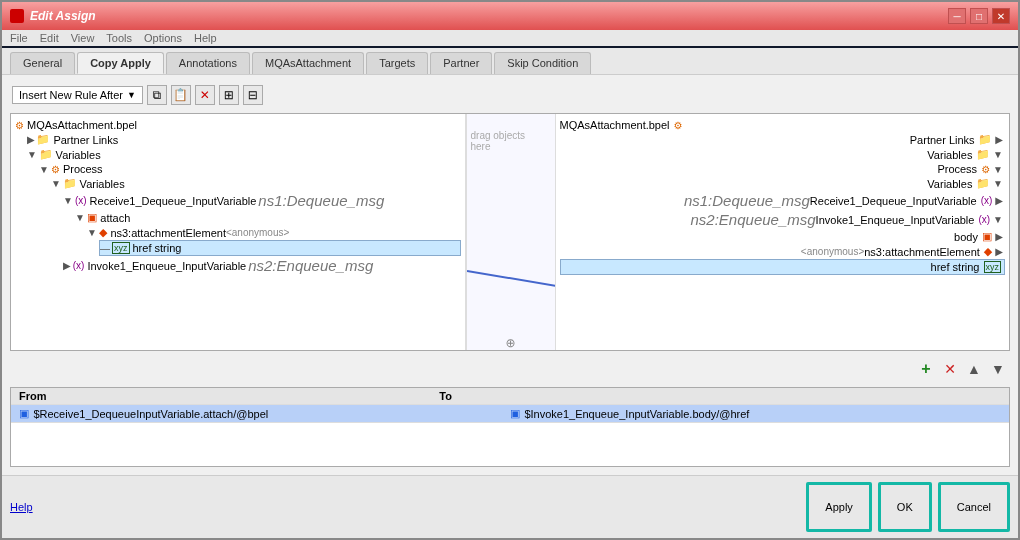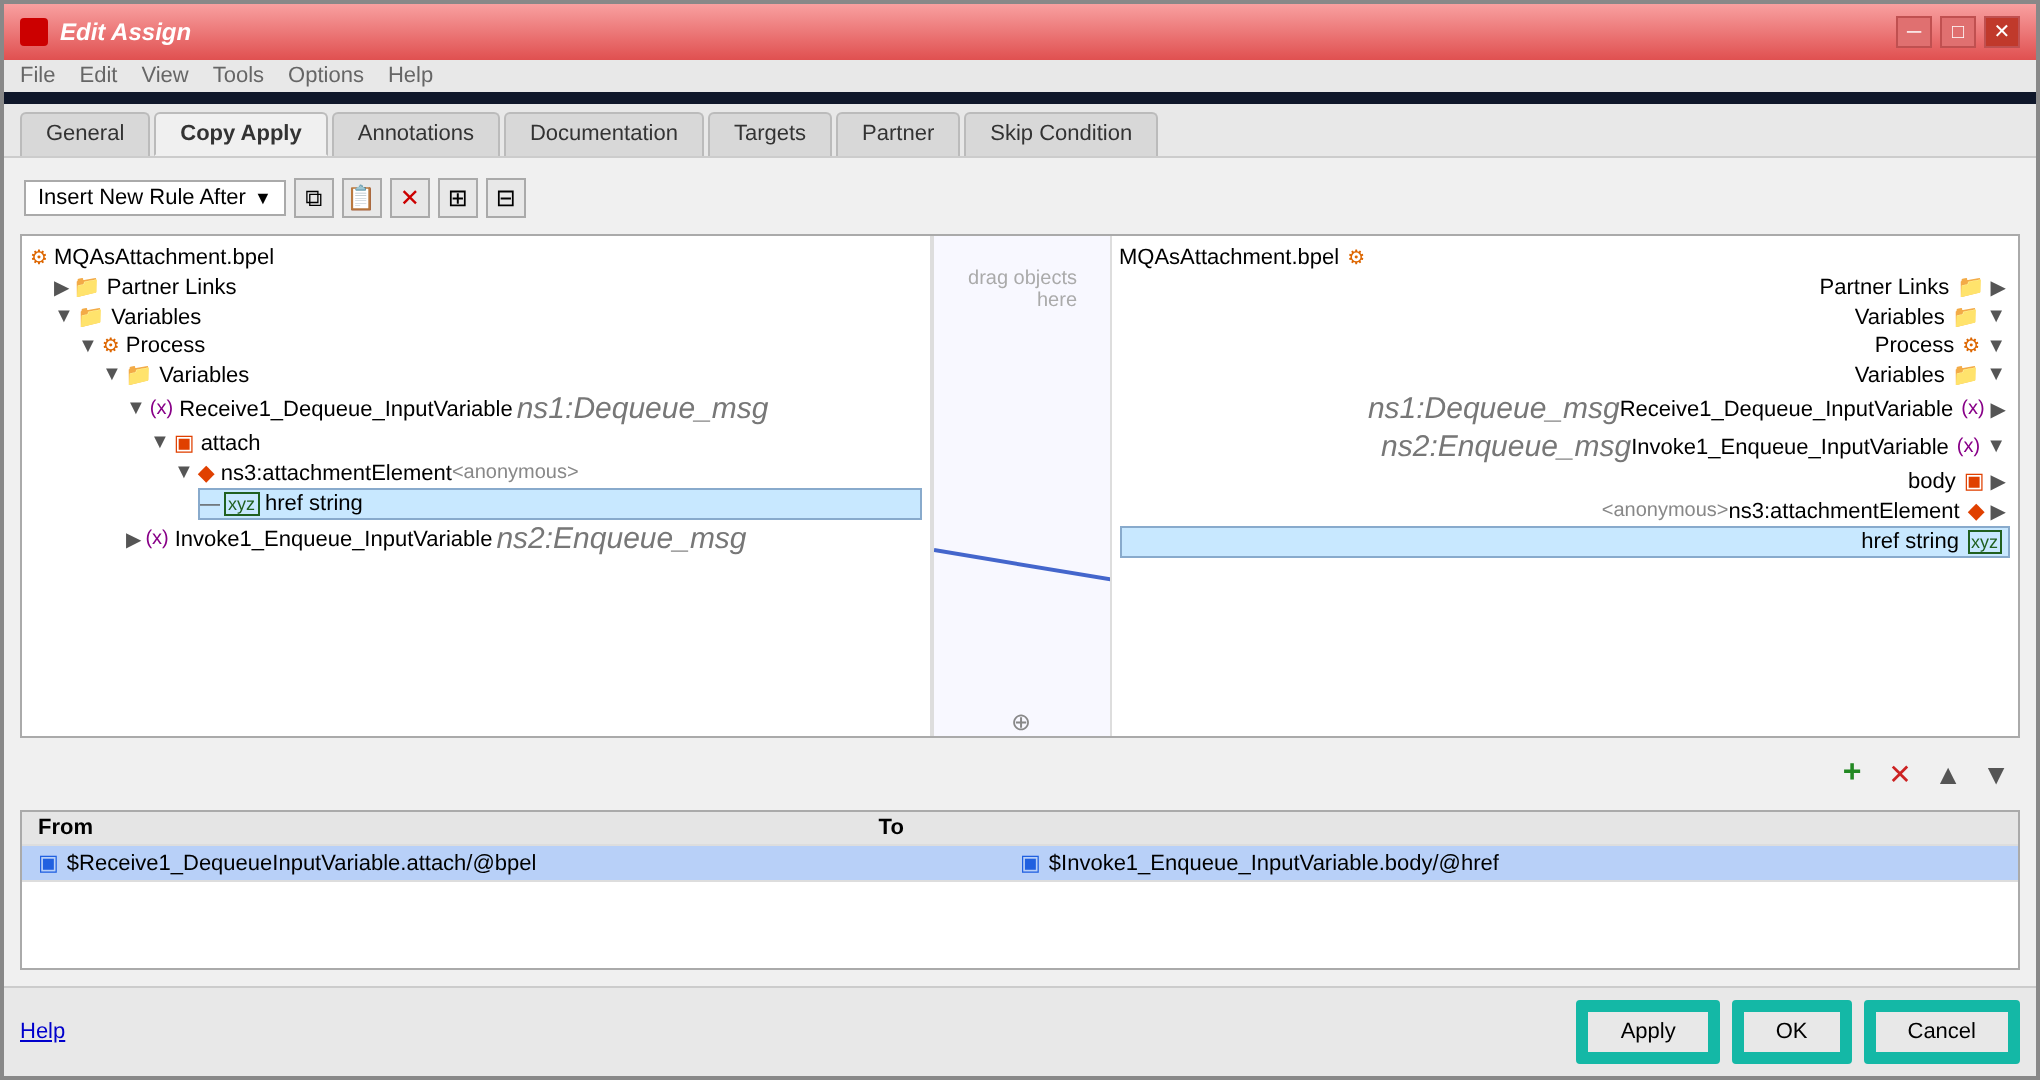--- a/index.html
+++ b/index.html
@@ -12,21 +12,21 @@
       height: 28px; display: flex; align-items: center; padding: 0 8px;
       justify-content: space-between;
     }
     .title-bar-left { display: flex; align-items: center; gap: 6px; font-style: italic; }
     .title-icon { width: 14px; height: 14px; background: #cc0000; border-radius: 2px; display: inline-block; }
     .title-text { color: #fff; font-weight: bold; font-size: 12px; }
     .title-bar-right { display: flex; gap: 4px; }
     .title-btn { width: 18px; height: 16px; background: #e07070; border: 1px solid #c05050; color: white; font-size: 10px; display: flex; align-items: center; justify-content: center; cursor: pointer; }
     .title-btn.close { background: #c0392b; }
 
-    .menu-bar { display: flex; gap: 12px; padding: 2px 8px; background: #e8e8e8; border-bottom: 6px solid #0f172a; font-size: 11px; color: #666; }
+    .menu-bar { display: flex; gap: 12px; padding: 2px 8px; background: #e8e8e8; border-bottom: 2px solid #0f172a; font-size: 11px; color: #666; }
 
     .tabs { display: flex; padding: 4px 8px 0; background: #e8e8e8; border-bottom: 1px solid #ccc; gap: 2px; }
     .tab {
       padding: 4px 12px; background: #d8d8d8; border: 1px solid #bbb;
       border-bottom: none; cursor: pointer; font-size: 11px; color: #333;
       border-radius: 3px 3px 0 0;
     }
     .tab.active { background: #f0f0f0; border-bottom: 1px solid #f0f0f0; font-weight: bold; }
 
     .content { flex: 1; display: flex; flex-direction: column; padding: 8px; gap: 6px; overflow: hidden; }
@@ -69,21 +69,21 @@
     .rules-cell { font-size: 11px; color: #000; }
     .rules-cell.from { width: 50%; display: flex; align-items: center; gap: 4px; }
     .rules-cell.to { width: 50%; display: flex; align-items: center; gap: 4px; }
     .cell-icon { color: #2060e0; font-size: 11px; }
 
     .action-bar { display: flex; justify-content: flex-end; padding: 2px; gap: 4px; }
     .action-icon { width: 20px; height: 20px; display: flex; align-items: center; justify-content: center; cursor: pointer; font-size: 14px; }
 
     .bottom-bar { display: flex; align-items: center; justify-content: space-between; padding: 6px 8px; border-top: 1px solid #ccc; background: #e8e8e8; }
     .bottom-right { display: flex; gap: 6px; }
-    .btn { padding: 4px 16px; background: #e8e8e8; border: 6px solid #14b8a6; cursor: pointer; font-size: 11px; border-radius: 2px; }
+    .btn { padding: 16px 16px; background: #e8e8e8; border: 3px solid #14b8a6; cursor: pointer; font-size: 11px; border-radius: 2px; }
     .help-link { color: #0000cc; text-decoration: underline; cursor: pointer; font-size: 11px; }
 
     
     .connector-svg { position: absolute; top: 0; left: 0; width: 100%; height: 100%; pointer-events: none; }
 
     .right-tree-item { display: flex; align-items: center; justify-content: flex-end; padding: 1px 0; white-space: nowrap; font-size: 11px; }
 
     .bpel-icon { font-size: 10px; color: #dd6600; margin-right: 3px; }
   </style>
 </head>
@@ -109,21 +109,21 @@
     <span>View</span>
     <span>Tools</span>
     <span>Options</span>
     <span>Help</span>
   </div>
 
   <div class="tabs">
     <div class="tab">General</div>
     <div class="tab active">Copy Apply</div>
     <div class="tab">Annotations</div>
-    <div class="tab">Documentation</div>
+    <div class="tab">MQAsAttachment</div>
     <div class="tab">Targets</div>
     <div class="tab">Partner</div>
     <div class="tab">Skip Condition</div>
   </div>
 
   <div class="content">
 
     <div class="toolbar">
       <div class="dropdown-btn">
         <span>Insert New Rule After</span>
@@ -187,21 +187,21 @@
         </div>
         <div class="tree-item indent4">
           <span class="tree-toggle">▶</span>
           <span class="var-icon">(x)</span>
           <span>Invoke1_Enqueue_InputVariable</span>
           <span class="type-label">ns2:Enqueue_msg</span>
         </div>
       </div>
 
       <div class="center-connector">
-        <div style="color:#aaa; font-size:10px; padding:8px 4px; text-align:right; position:absolute; top:8px; left:0; right:12px;">drag objects here</div>
+        <div style="color:#aaa; font-size:10px; padding:8px 4px; text-align:left; position:absolute; top:8px; left:0; right:12px;">drag objects here</div>
         <svg class="connector-svg">
 
           <line x1="0" y1="157" x2="90" y2="172" stroke="#4466cc" stroke-width="2"></line>
         </svg>
 
         <div style="position:absolute; bottom: 0; left:50%; transform:translateX(-50%); color:#888; font-size:12px;">⊕</div>
       </div>
 
       <div class="right-tree">
         <div class="right-tree-item" style="justify-content:flex-start;">

